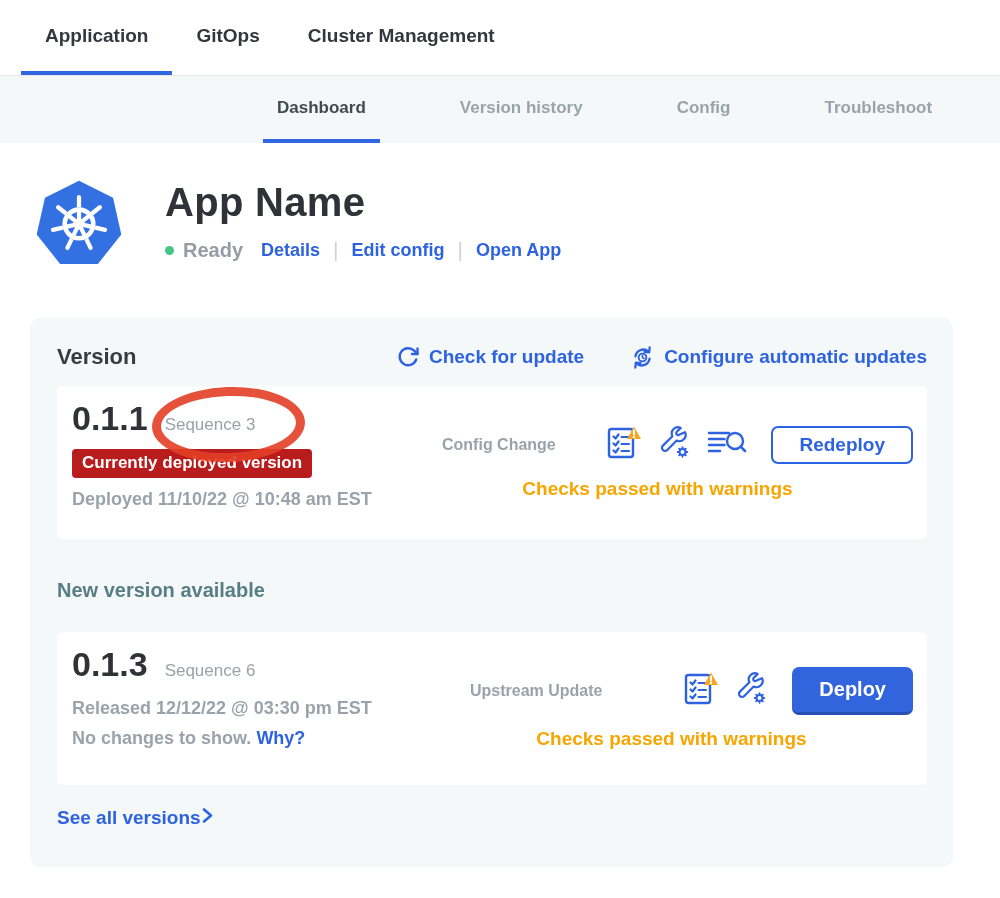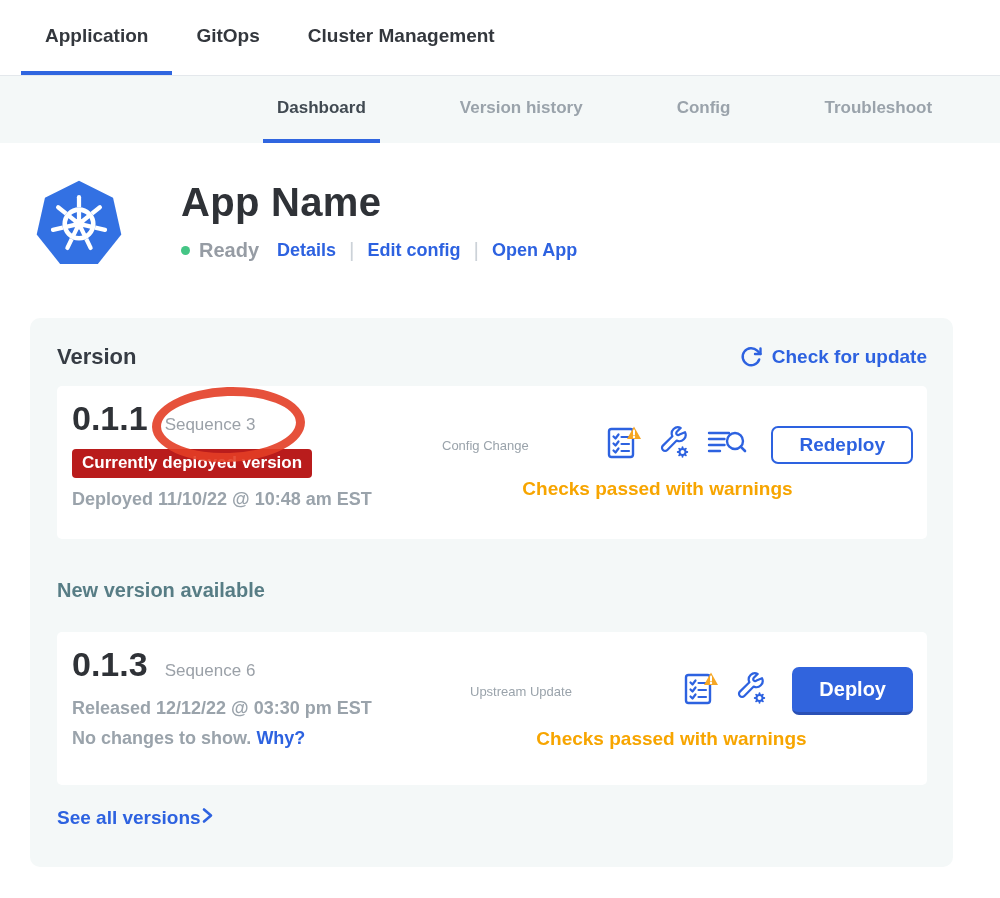--- a/index.html
+++ b/index.html
@@ -17,21 +17,21 @@
   }
   .topnav .tab.active { border-bottom-color:#3066e0; }
   
   .subnav { display:flex; align-items:stretch; height:68px; background:#f4f8f8; padding-left:263px; border-top:1px solid #e4e8ec; }
   .subnav .tab {
     display:flex; align-items:center; padding:0 14px; margin-right:66px; font-size:17px; font-weight:700;
     color:#9aa3ab; border-bottom:4px solid transparent; white-space:nowrap; cursor:pointer;
   }
   .subnav .tab.active { color:#414a52; border-bottom-color:#3066e0; }
   
-  .app-header { display:flex; margin:33px 0 0 33px;gap:16px; }
+  .app-header { display:flex; margin:33px 0 0 33px; }
   .app-logo { width:92px; height:94px; flex-shrink:0; }
   .app-info { margin-left:40px; padding-top:4px; }
   .app-name { font-size:40px; font-weight:700; color:#2f3237; letter-spacing:.3px; }
   .status-row { display:flex; align-items:center; margin-top:13px; }
   .status-dot { width:9px; height:9px; border-radius:50%; background:#44c585; margin-right:9px; }
   .status-text { font-size:20px; font-weight:700; color:#969ca4; margin-right:18px; }
   .hlink { font-size:18px; font-weight:700; color:#2d62e0; cursor:pointer; white-space:nowrap; }
   .pipe { color:#ccd2d8; font-size:21px; font-weight:400; margin:0 13px; }
   
   .version-panel {
@@ -54,21 +54,21 @@
   .ver-num { font-size:34px; font-weight:700; color:#2f3237; }
   .ver-seq { font-size:17px; font-weight:400; color:#9ba1a8; margin-left:17px; }
   .deployed-badge {
     display:inline-block; margin-top:11px; background:#b91c1c; color:#fff;
     font-size:17px; font-weight:700; padding:4px 10px 5px; border-radius:4px;
   }
   .meta-text { margin-top:11px; font-size:18px; font-weight:700; color:#9aa3ab; }
   .meta-text .why { color:#2d62e0; cursor:pointer; }
   .vr-right { flex:1; display:flex; flex-direction:column; justify-content:center; }
   .vr-main { display:flex; align-items:center; }
-  .source-label { font-size:13px; font-weight:400; color:#9aa3ab; margin-left:40px; white-space:nowrap; }
+  .source-label { font-size:16px; font-weight:700; color:#9aa3ab; margin-left:40px; white-space:nowrap; }
   .icons { display:flex; align-items:center; gap:16px; }
   .icon-btn { display:block; cursor:pointer; }
   .btn {
     margin-left:24px; font-family:inherit; font-weight:700; border-radius:7px; cursor:pointer; white-space:nowrap;
   }
   .btn-outline { background:#fff; border:2px solid #2d62e0; color:#2d62e0; font-size:19px; padding:6px 26px; }
   .btn-solid { background:#3164dd; border:0; border-bottom:3px solid #2a50b5; color:#fff; font-size:20px; padding:11px 27px; }
   .checks { text-align:center; margin-top:13px; font-size:19px; font-weight:700; color:#f7a500; }
   .new-version-heading { margin-top:40px; font-size:20px; font-weight:700; color:#577d85; }
   .see-all { display:flex; align-items:center; margin-top:22px; font-size:19px; font-weight:700; color:#2d62e0; cursor:pointer; }
@@ -148,20 +148,33 @@
     <span class="spacer"></span>
     <span class="action-link">
       <span>
         <svg width="24" height="24" viewBox="0 0 24 24" fill="none" stroke="#2d62e0" stroke-width="2.4" stroke-linecap="round" stroke-linejoin="round">
           <polyline points="21.5 3.5 21.5 9 16 9"></polyline>
           <path d="M20.2 14.5 a8.5 8.5 0 1 1 -2 -8.8 L21.5 9"></path>
         </svg>
       </span>
       <span>Check for update</span>
     </span>
+    <span class="action-link">
+      <span>
+        <svg width="25" height="25" viewBox="0 0 24 24" fill="none" stroke="#2d62e0" stroke-linecap="round" stroke-linejoin="round">
+          <path d="M5.2 10.8 A 7.6 7.6 0 0 1 17.6 6.2" stroke-width="2.2"></path>
+          <polyline points="18.9 2.4 18.4 7 13.9 6.5" stroke-width="2.2"></polyline>
+          <path d="M18.8 13.2 A 7.6 7.6 0 0 1 6.4 17.8" stroke-width="2.2"></path>
+          <polyline points="5.1 21.6 5.6 17 10.1 17.5" stroke-width="2.2"></polyline>
+          <circle cx="12" cy="12" r="3.7" stroke-width="1.8"></circle>
+          <path d="M12 10.2 V12 L13.5 12.9" stroke-width="1.6"></path>
+        </svg>
+      </span>
+      <span>Configure automatic updates</span>
+    </span>
   </div>
 
   <div class="version-row-card">
     <div class="annotation-ellipse"></div>
     <div class="vr-left">
       <div class="ver-line">
         <span class="ver-num">0.1.1</span>
         <span class="ver-seq">Sequence 3</span>
       </div>
       <span class="deployed-badge">Currently deployed version</span>

